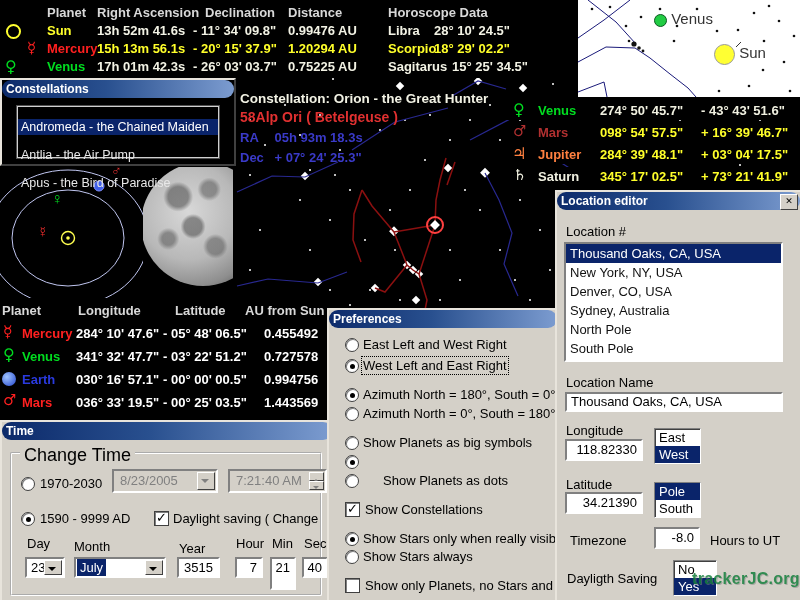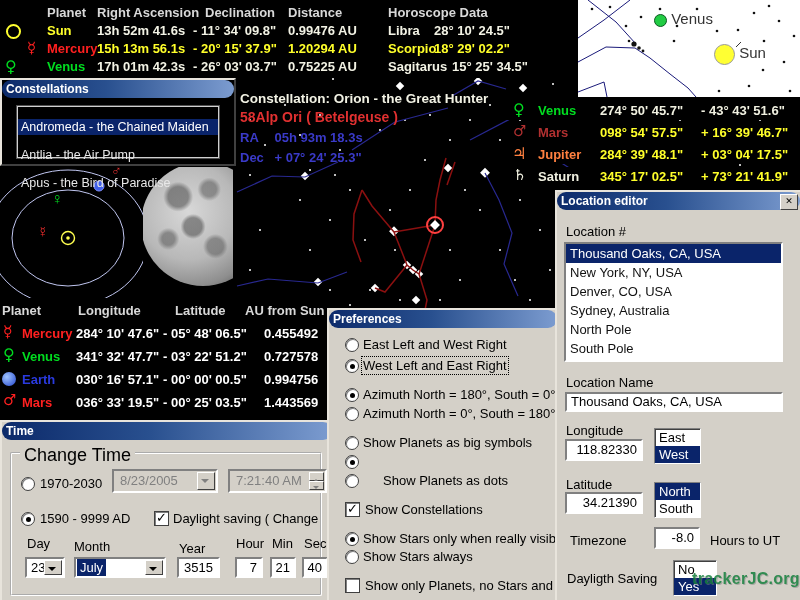--- a/index.html
+++ b/index.html
@@ -425,21 +425,21 @@
     <div class="field" style="left:72px;top:135px;width:92px;height:21px;line-height:17px;">
       <span style="display:inline-block;background:#0a246a;color:#fff;padding:0 3px;margin-left:1px;">July</span>
       <span class="dropbtn"></span>
     </div>
     <div class="field center" style="left:175px;top:135px;width:43px;height:21px;line-height:17px;">
       <span>3515</span>
     </div>
     <div class="field right" style="left:233px;top:135px;width:28px;height:21px;line-height:17px;">
       <span>7</span>
     </div>
-    <div class="field right" style="left:268px;top:135px;width:26px;height:21px;line-height:17px;">
+    <div class="field right" style="left:268px;top:135px;width:26px;height:33px;line-height:17px;">
       <span>21</span>
     </div>
     <div class="field right" style="left:300px;top:135px;width:26px;height:21px;line-height:17px;">
       <span>40</span>
     </div>
   </div>
 
   <div class="win" id="prefs-win" style="left:327px;top:308px;width:228px;height:292px;z-index:30;">
     <div class="titlebar">
       <span>Preferences</span>
@@ -495,21 +495,21 @@
     <div class="minilist" style="left:97px;top:236px;width:47px;height:36px;">
       <div class="item">East</div>
       <div class="item sel">West</div>
     </div>
 
     <span class="abs lbl" style="left:9px;top:285px;">Latitude</span>
     <div class="field right" style="left:8px;top:300px;width:78px;height:22px;line-height:18px;">
       <span>34.21390</span>
     </div>
     <div class="minilist" style="left:97px;top:290px;width:47px;height:36px;">
-      <div class="item sel">North</div>
+      <div class="item sel">Pole</div>
       <div class="item">South</div>
     </div>
 
     <span class="abs lbl" style="left:13px;top:341px;">Timezone</span>
     <div class="field right" style="left:97px;top:335px;width:46px;height:22px;line-height:18px;">
       <span>-8.0</span>
     </div>
     <span class="abs lbl" style="left:153px;top:341px;">Hours to UT</span>
 
     <span class="abs lbl" style="left:10px;top:379px;">Dayligth Saving</span>

